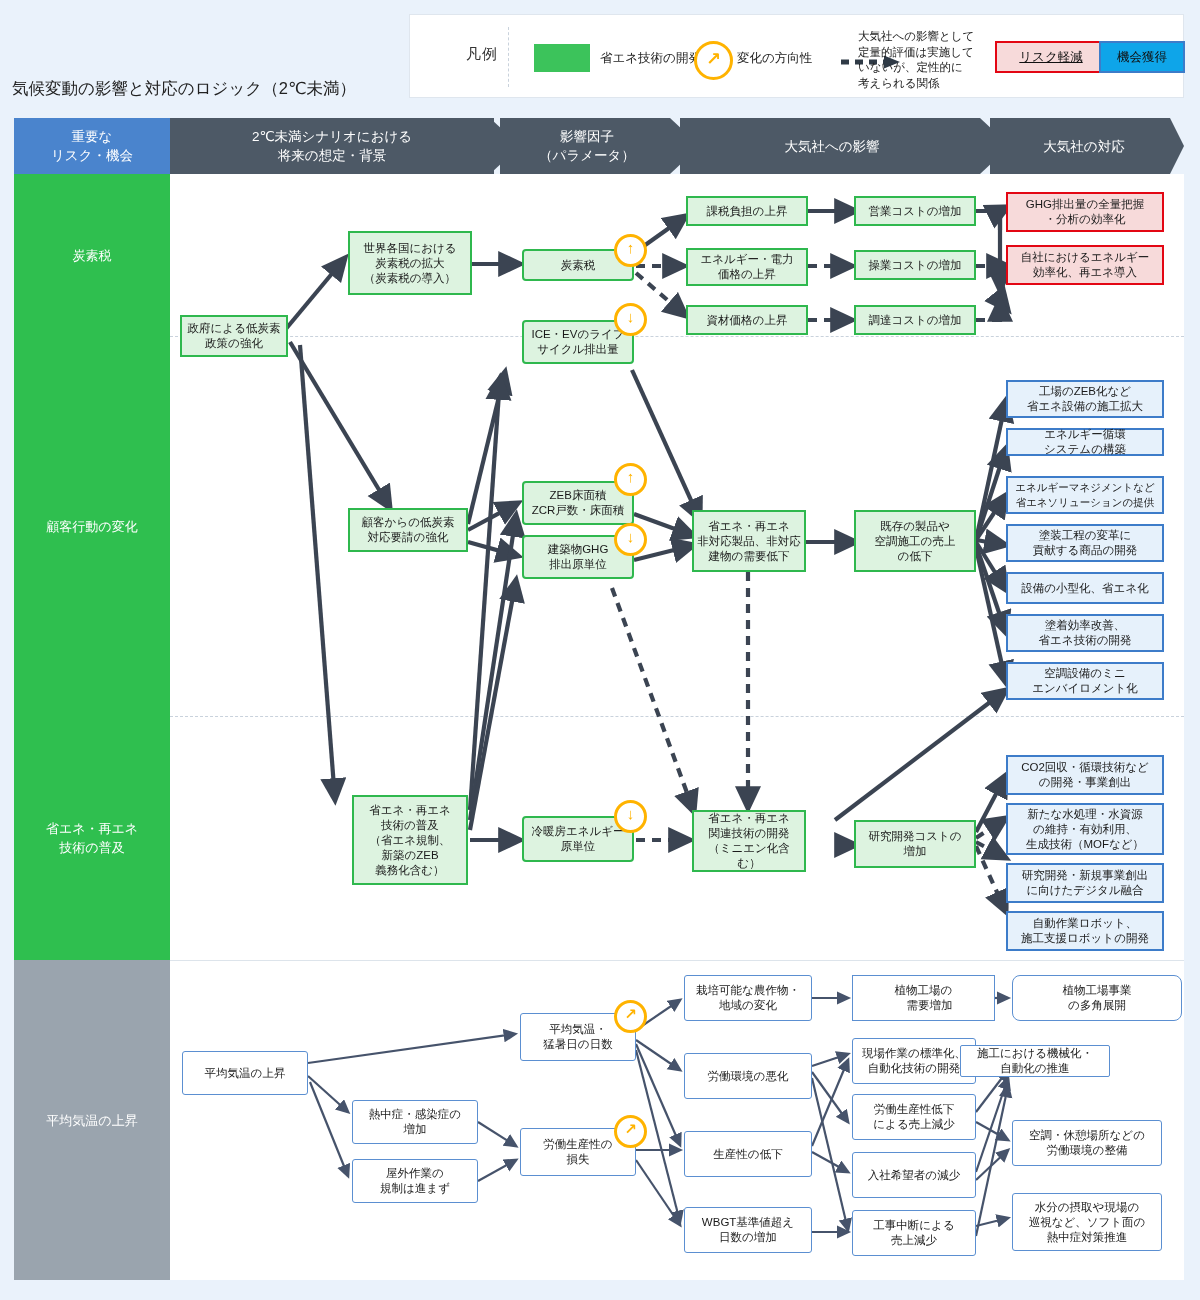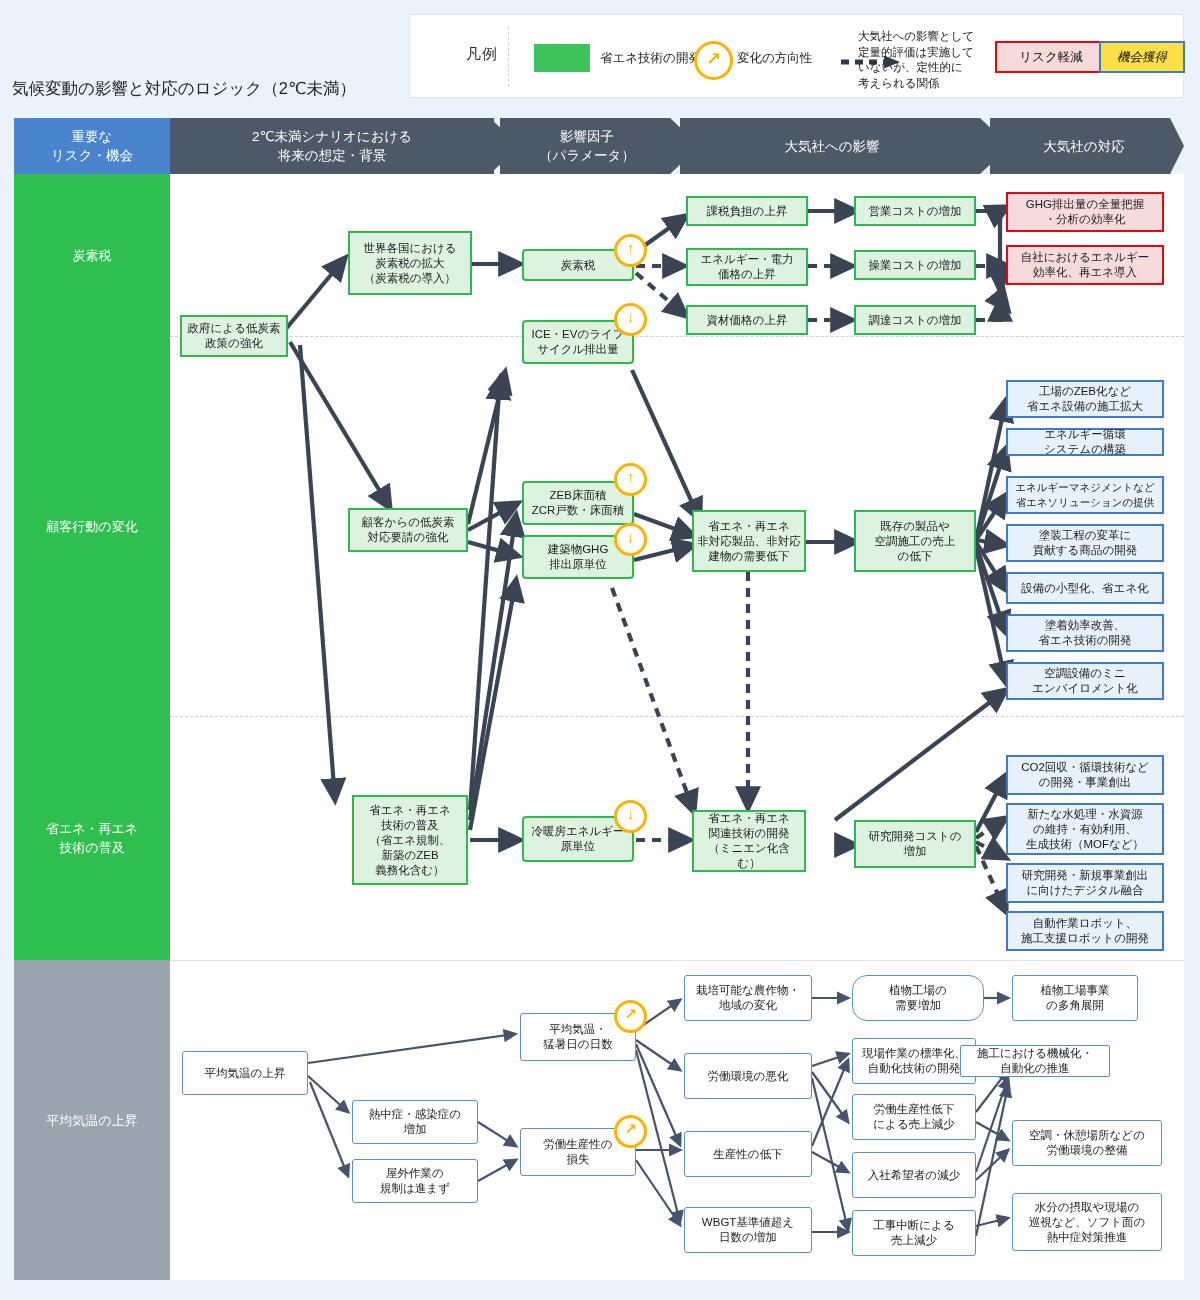--- a/index.html
+++ b/index.html
@@ -26,23 +26,23 @@
   }
   .legend-div{position:absolute;left:98px;top:12px;width:0;height:60px;border-left:1px dashed #c9d2dc;}
   .lg-swatch{position:absolute;left:124px;top:29px;width:56px;height:28px;background:#3cc35b;}
   .lg-t1{position:absolute;left:190px;top:35px;font-size:12.5px;color:#222;white-space:nowrap;}
   .lg-circ{position:absolute;left:284px;top:26px;width:33px;height:33px;border:3px solid #ffb300;border-radius:50%;background:#fff;}
   .lg-circ span{position:absolute;left:0;top:-1px;width:33px;height:33px;line-height:33px;text-align:center;font-size:18px;color:#ffb300;font-weight:bold;}
   .lg-t2{position:absolute;left:327px;top:35px;font-size:12.5px;color:#222;white-space:nowrap;}
   .lg-dash{position:absolute;left:430px;top:39px;width:62px;height:16px;}
   .lg-t3{position:absolute;left:448px;top:14px;font-size:11.5px;line-height:15.5px;color:#222;white-space:nowrap;}
   .lg-risk{position:absolute;left:585px;top:26px;width:112px;height:32px;border:2.5px solid #e30613;background:#f7dada;
+           display:flex;align-items:center;justify-content:center;font-size:12.5px;color:#111;box-sizing:border-box;text-decoration:underline;}
+  .lg-opp{position:absolute;left:689px;top:26px;width:86px;height:32px;border:2.5px solid #3d7cc9;background:#0ea5e9;
            display:flex;align-items:center;justify-content:center;font-size:12.5px;color:#111;box-sizing:border-box;}
-  .lg-opp{position:absolute;left:689px;top:26px;width:86px;height:32px;border:2.5px solid #3d7cc9;background:#fde047;
-           display:flex;align-items:center;justify-content:center;font-size:12.5px;color:#111;box-sizing:border-box;font-style:italic;}
 
   
   .page-title{
     position:absolute;left:12px;top:78px;font-size:16.5px;color:#222;white-space:nowrap;
   }
 
   
   .hdr{position:absolute;left:14px;top:118px;width:1170px;height:56px;}
   .hdr-first{
     position:absolute;left:0;top:0;width:156px;height:56px;background:#4a84cd;
@@ -501,21 +501,21 @@
   <div class="node n-bluewhite" style="left:684px;top:1131px;width:128px;height:46px;border-radius:3px;">
     <div>生産性の低下</div>
   </div>
   <div class="node n-bluewhite" style="left:684px;top:1207px;width:128px;height:46px;border-radius:3px;">
     <div>
       <div>WBGT基準値超え</div>
       <div>日数の増加</div>
     </div>
   </div>
 
-  <div class="node n-bluewhite" style="left:852px;top:975px;width:132px;height:46px;border-radius:15px;">
+  <div class="node n-bluewhite" style="left:852px;top:975px;width:143px;height:46px;border-radius:0;text-align:right;">
     <div>
       <div>植物工場の</div>
       <div>需要増加</div>
     </div>
   </div>
   <div class="node n-bluewhite" style="left:852px;top:1038px;width:124px;height:46px;border-radius:3px;">
     <div>
       <div>現場作業の標準化、</div>
       <div>自動化技術の開発</div>
     </div>
@@ -529,21 +529,21 @@
   <div class="node n-bluewhite" style="left:852px;top:1152px;width:124px;height:46px;border-radius:3px;">
     <div>入社希望者の減少</div>
   </div>
   <div class="node n-bluewhite" style="left:852px;top:1210px;width:124px;height:46px;border-radius:3px;">
     <div>
       <div>工事中断による</div>
       <div>売上減少</div>
     </div>
   </div>
 
-  <div class="node n-bluewhite" style="left:1012px;top:975px;width:126px;height:46px;border-radius:3px;">
+  <div class="node n-bluewhite" style="left:1012px;top:975px;width:170px;height:46px;border-radius:8px;">
     <div>
       <div>植物工場事業</div>
       <div>の多角展開</div>
     </div>
   </div>
   <div class="node n-bluewhite" style="left:960px;top:1045px;width:150px;height:32px;border-radius:2px;">
     <div>
       <div>施工における機械化・</div>
       <div>自動化の推進</div>
     </div>

